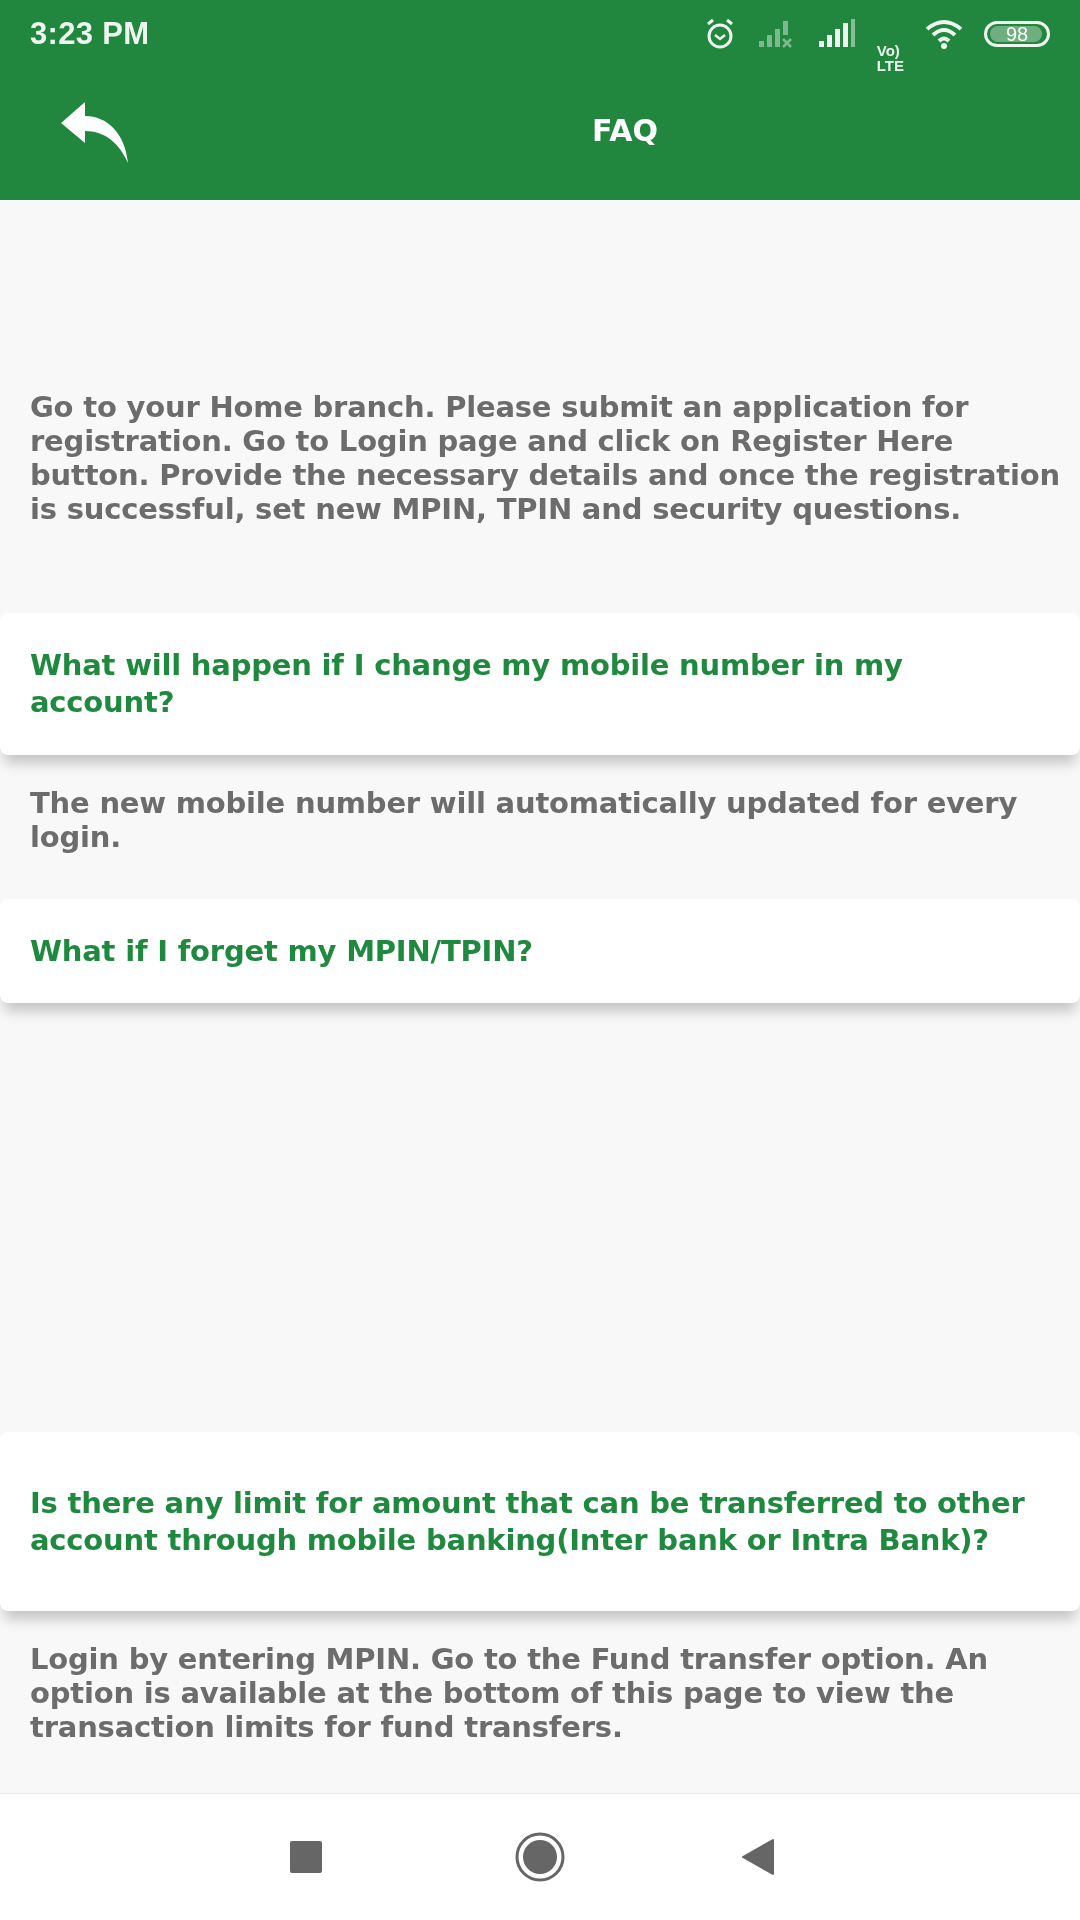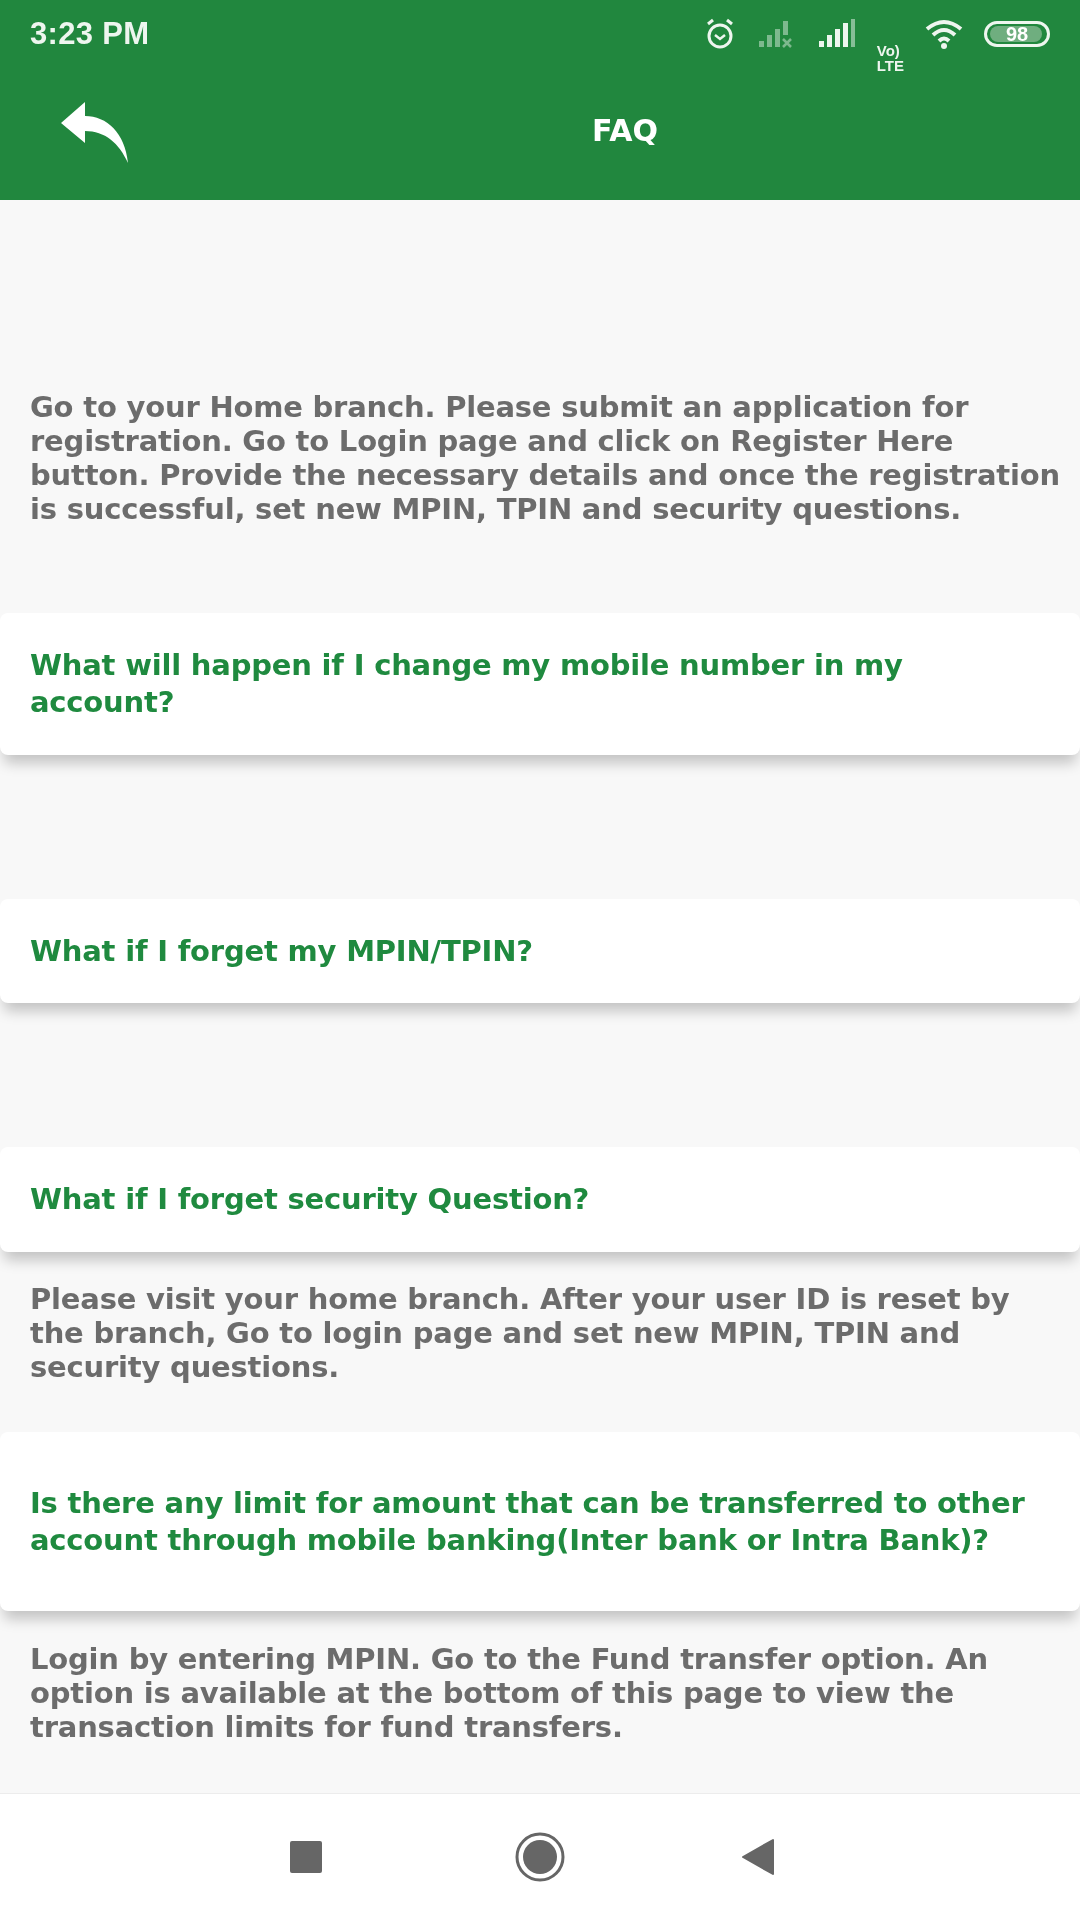--- a/index.html
+++ b/index.html
@@ -57,49 +57,46 @@
     <span>
       <svg width="40" height="34" viewBox="0 0 40 34">
         <path d="M3 12 Q20 -2 37 12" fill="none" stroke="#eef6ef" stroke-width="4"></path>
         <path d="M9 18 Q20 8 31 18" fill="none" stroke="#eef6ef" stroke-width="4"></path>
         <path d="M15 24 Q20 19 25 24" fill="none" stroke="#eef6ef" stroke-width="4"></path>
         <circle cx="20" cy="29" r="3" fill="#eef6ef"></circle>
       </svg>
     </span>
     <span style="position:relative;display:inline-flex;align-items:center;justify-content:center;width:66px;height:26px;border:3px solid #eef6ef;border-radius:14px;box-sizing:border-box;">
       <span style="position:absolute;left:3px;top:2px;right:5px;bottom:2px;background:#6fae7f;border-radius:10px;"></span>
-      <span style="position:relative;font-family:'Liberation Sans',sans-serif;font-weight:bold;font-size:20px;color:#ffffff;">98</span>
+      <span style="position:relative;font-family:'Liberation Sans',sans-serif;font-weight:normal;font-size:20px;color:#ffffff;">98</span>
     </span>
   </div>
 
   <div class="back-btn">
     <svg width="90" height="75" viewBox="0 0 90 75">
       <path d="M6 28 L30 7 L30 21 C52 21 70 38 73 68 C64 48 50 36 30 36 L30 48 Z" fill="#ffffff"></path>
     </svg>
   </div>
 
   <div class="title">FAQ</div>
 </div>
 
 <div class="content">
 
   <div class="answer" style="top:190px;">Go to your Home branch. Please submit an application for registration. Go to Login page and click on Register Here button. Provide the necessary details and once the registration is successful, set new MPIN, TPIN and security questions.</div>
 
   <div class="card" style="top:413px;height:142px;">
     <span class="question">What will happen if I change my mobile number in my account?</span>
   </div>
+  <div class="answer" style="top:586px;">The new mobile number will automatically updated for every login.</div>
 
   <div class="card" style="top:699px;height:104px;">
     <span class="question">What if I forget my MPIN/TPIN?</span>
   </div>
 
-  <div class="card" style="top:947px;height:105px;">
-    <span class="question">What if I forget security Question?</span>
-  </div>
-  <div class="answer" style="top:1082px;">Please visit your home branch. After your user ID is reset by the branch, Go to login page and set new MPIN, TPIN and security questions.</div>
 
   <div class="card" style="top:1232px;height:179px;">
     <span class="question">Is there any limit for amount that can be transferred to other account through mobile banking(Inter bank or Intra Bank)?</span>
   </div>
   <div class="answer" style="top:1442px;">Login by entering MPIN. Go to the Fund transfer option. An option is available at the bottom of this page to view the transaction limits for fund transfers.</div>
 </div>
 
 <div class="navbar">
   <div class="nav-btn" style="left:271px;">
     <svg width="34" height="34" viewBox="0 0 34 34">

